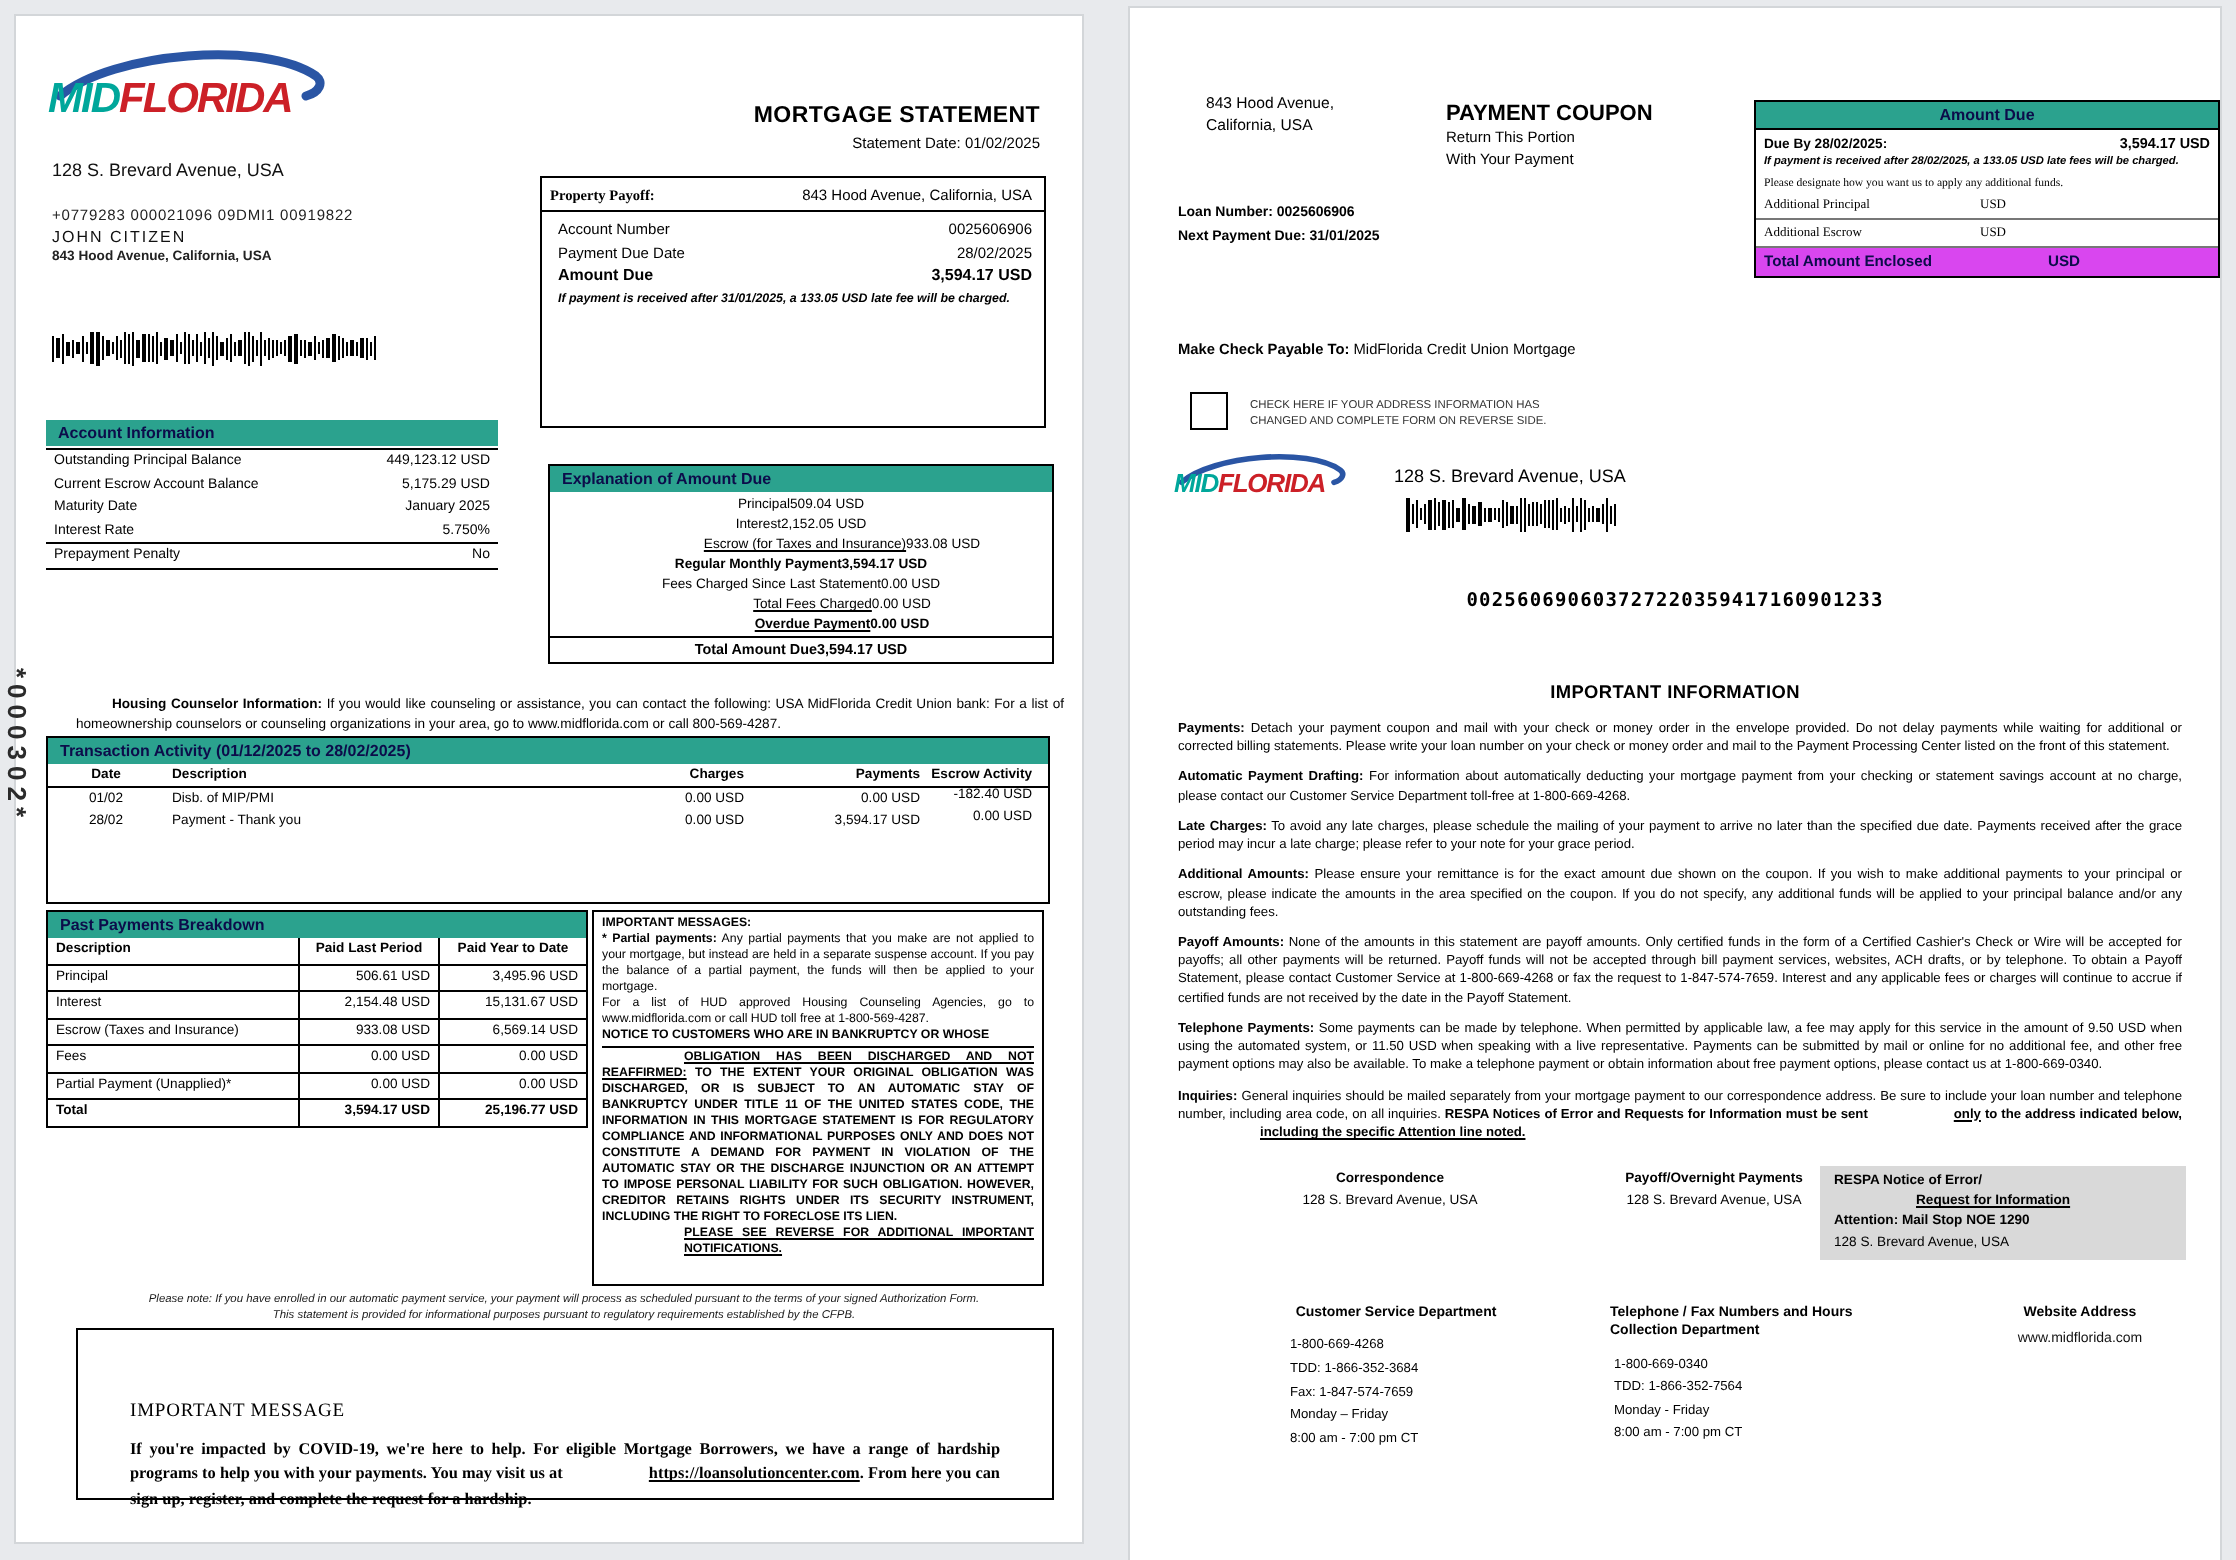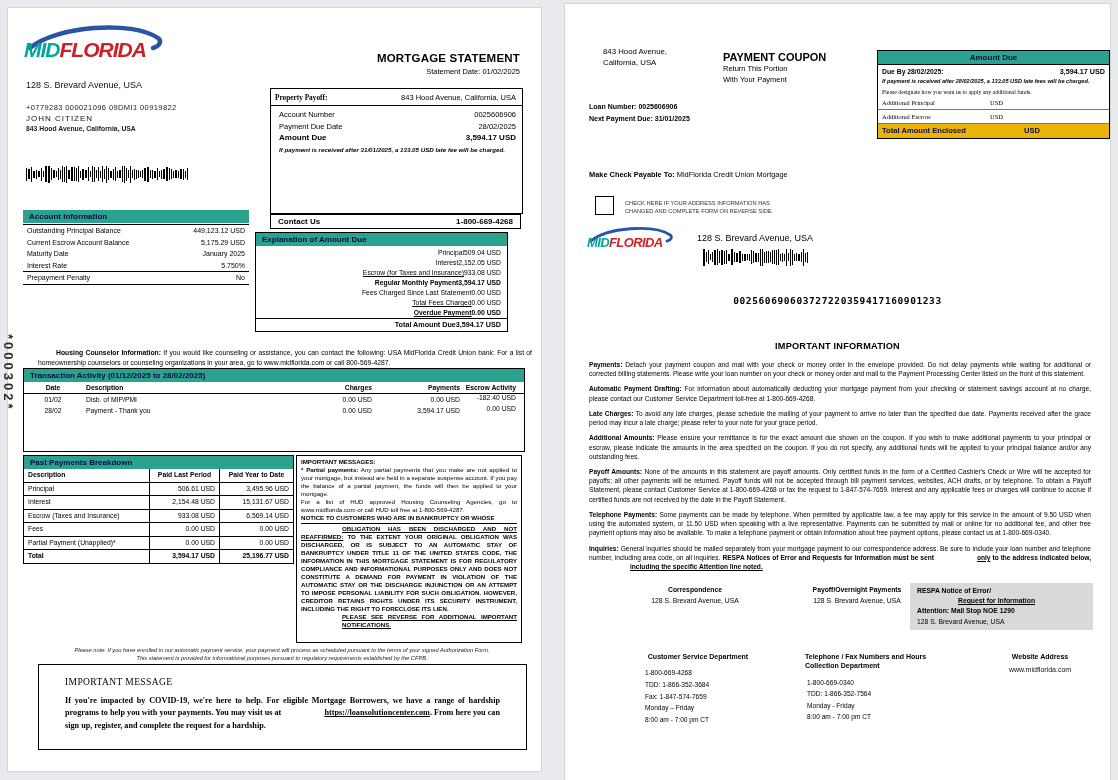--- a/index.html
+++ b/index.html
@@ -41,22 +41,22 @@
   .stdate{right:21px;top:59px;font-size:7.5px;}
 
   .propbox{left:262px;top:80px;width:251px;height:124px;border:1px solid #000;font-size:7.5px;}
   .prow{display:flex;justify-content:space-between;padding:4px 6px 3px 4px;border-bottom:1px solid #000;}
   .pr{display:flex;justify-content:space-between;padding:1px 6px 0 8px;line-height:10.5px;}
   .pr.big{font-weight:bold;font-size:8px;}
   .latenote{padding:2px 6px 0 8px;font-size:6.2px;font-style:italic;font-weight:600;}
 
   .contactbox{left:262px;top:206px;width:251px;height:15px;border:1px solid #000;display:flex;justify-content:space-between;align-items:center;padding:0 7px;box-sizing:border-box;font-size:8px;font-weight:bold;}
 
-  .explbox{left:247px;top:224px;width:251px;border:1px solid #000;}
-  .xrow{display:flex;justify-content:flex-end;padding:0 6px;font-size:6.8px;line-height:10px;}
+  .explbox{left:266px;top:224px;width:251px;border:1px solid #000;}
+  .xrow{display:flex;justify-content:center;padding:0 6px;font-size:6.8px;line-height:10px;}
   .xrow.bold{font-weight:bold;}
   .xrow.total{font-weight:bold;border-top:1px solid #000;line-height:12px;font-size:7.2px;}
   .explbox .pad{height:2px;}
 
   .acctbox{left:15px;top:202px;width:226px;border-bottom:1px solid #000;}
   .acctbox .inner{border-bottom:1px solid #000;}
   .arow{display:flex;justify-content:space-between;padding:0 4px;font-size:7px;line-height:11.5px;}
   .arow.last{border-top:1px solid #000;}
 
   .housing{left:30px;top:340px;width:494px;font-size:6.8px;line-height:1.5;text-indent:18px;text-align:justify;}
@@ -80,38 +80,38 @@
   .ppc.r{width:73px;text-align:right;border-right:none;}
   .pphead .ppc.m,.pphead .ppc.r{text-align:center;}
   .pprow.total{font-weight:bold;}
   .pprow.total .ppc{border-bottom:none;}
 
   .immsg{left:288px;top:447px;width:226px;height:188px;border:1px solid #000;box-sizing:border-box;padding:2px 4px;font-size:6.15px;line-height:1.3;font-weight:bold;text-align:justify;}
   .immsg .sec2{border-top:1px solid #000;margin-top:1px;padding-top:1px;}
 
   .pleasenote{left:30px;top:638px;width:488px;text-align:center;font-size:5.7px;font-style:italic;line-height:1.45;color:#1a1a1a;}
 
-  .covidbox{left:30px;top:656px;width:489px;height:86px;border:1.5px solid #000;box-sizing:border-box;padding:12px 26px 0;font-family:"Liberation Serif",serif;}
+  .covidbox{left:30px;top:656px;width:489px;height:86px;border:1.5px solid #000;box-sizing:border-box;padding:36px 26px 0;font-family:"Liberation Serif",serif;}
   .covidbox h4{margin:0 0 8px;font-size:9.5px;font-weight:normal;letter-spacing:.4px;}
   .covidbox p{margin:0;font-size:8.2px;line-height:1.5;font-weight:600;text-align:justify;}
 
   
   .raddr2{left:38px;top:42px;font-size:7.8px;line-height:1.45;}
   .coupon-t{left:158px;top:47px;font-size:11px;font-weight:bold;}
   .coupon-s{left:158px;top:60px;font-size:7.5px;line-height:1.45;}
 
   .adbox{left:312px;top:46px;width:231px;border:1px solid #000;}
   .adrow1{display:flex;justify-content:space-between;align-items:baseline;padding:2px 4px 1px;font-weight:bold;}
   .adrow1 .l{font-size:6.8px;}
   .adrow1 .v{font-size:7.2px;}
   .adnote{padding:1px 4px;font-size:5.6px;font-style:italic;font-weight:600;line-height:1.3;}
   .addesig{padding:3px 4px 1px;font-size:5.8px;font-family:"Liberation Serif",serif;}
   .adfld{display:flex;padding:2px 4px 1px;font-size:6.5px;font-family:"Liberation Serif",serif;border-bottom:1px solid #777;line-height:10px;}
   .adfld .l{width:108px;}
-  .adtotal{background:#eab308;color:#0c0c4a;display:flex;font-weight:bold;line-height:14px;}
+  .adtotal{background:#d946ef;color:#0c0c4a;display:flex;font-weight:bold;line-height:14px;}
   .adtotal .l{font-size:7.6px;padding-left:4px;width:142px;}
   .adtotal .v{font-size:7.6px;}
 
   .loanline{left:24px;top:97px;font-size:7px;font-weight:bold;line-height:1.7;}
   .makecheck{left:24px;top:166px;font-size:7.4px;}
   .checkbox{left:30px;top:192px;width:17px;height:17px;border:1.5px solid #000;display:block;}
   .cbtext{left:60px;top:196px;font-size:5.7px;line-height:1.35;color:#333;}
   .branchaddr{left:132px;top:229px;font-size:9px;}
   .ocr{left:0;right:0;top:291px;text-align:center;font-family:"DejaVu Sans Mono",monospace;font-weight:bold;font-size:9.5px;letter-spacing:.6px;}
   .infotitle{left:0;right:0;top:337px;text-align:center;font-weight:bold;font-size:9.2px;letter-spacing:.2px;}
@@ -254,24 +254,20 @@
           <span>28/02/2025</span>
         </div>
         <div class="pr big">
           <span>Amount Due</span>
           <span>3,594.17 USD</span>
         </div>
         <div class="latenote">If payment is received after 31/01/2025, a 133.05 USD late fee will be charged.</div>
       </div>
     </div>
 
-    <div class="abs contactbox">
-      <span>Contact Us</span>
-      <span>1-800-669-4268</span>
-    </div>
 
     <div class="abs explbox">
       <div class="tealhdr">Explanation of Amount Due</div>
       <div class="pad"></div>
       <div class="xrow">
           <span>Principal</span>
           <span>509.04 USD</span>
         </div>
       <div class="xrow">
           <span>Interest</span>

